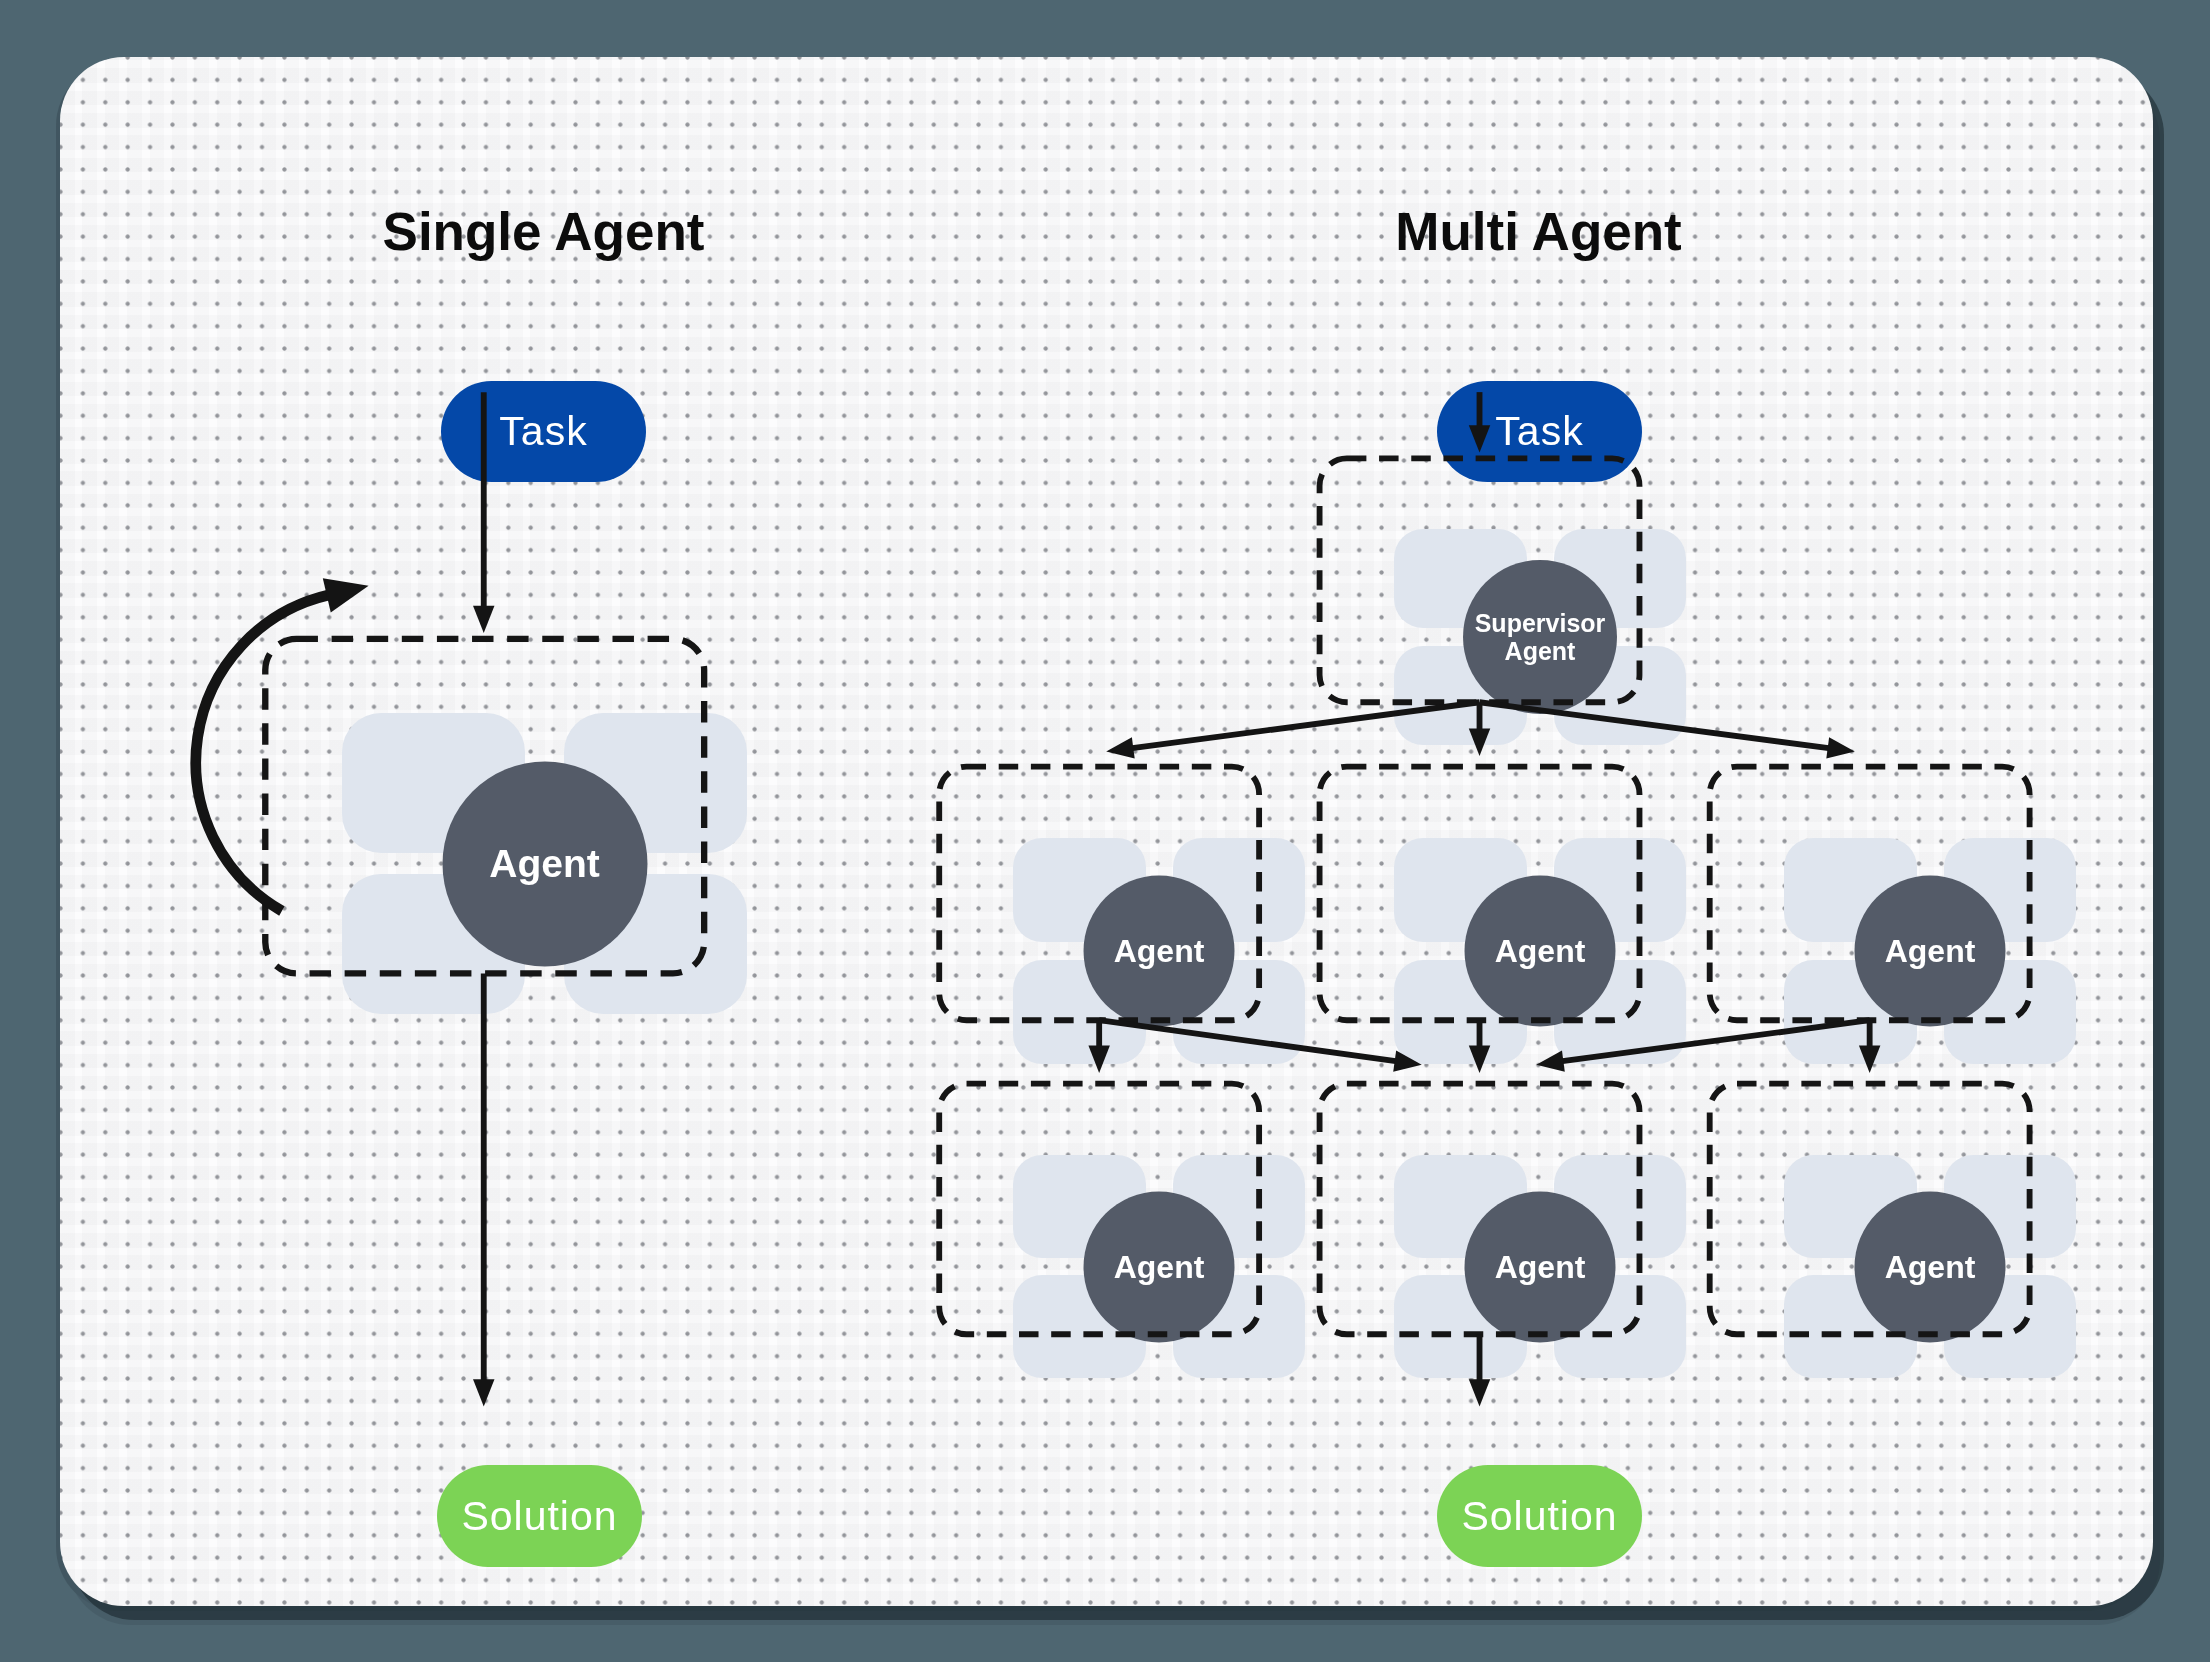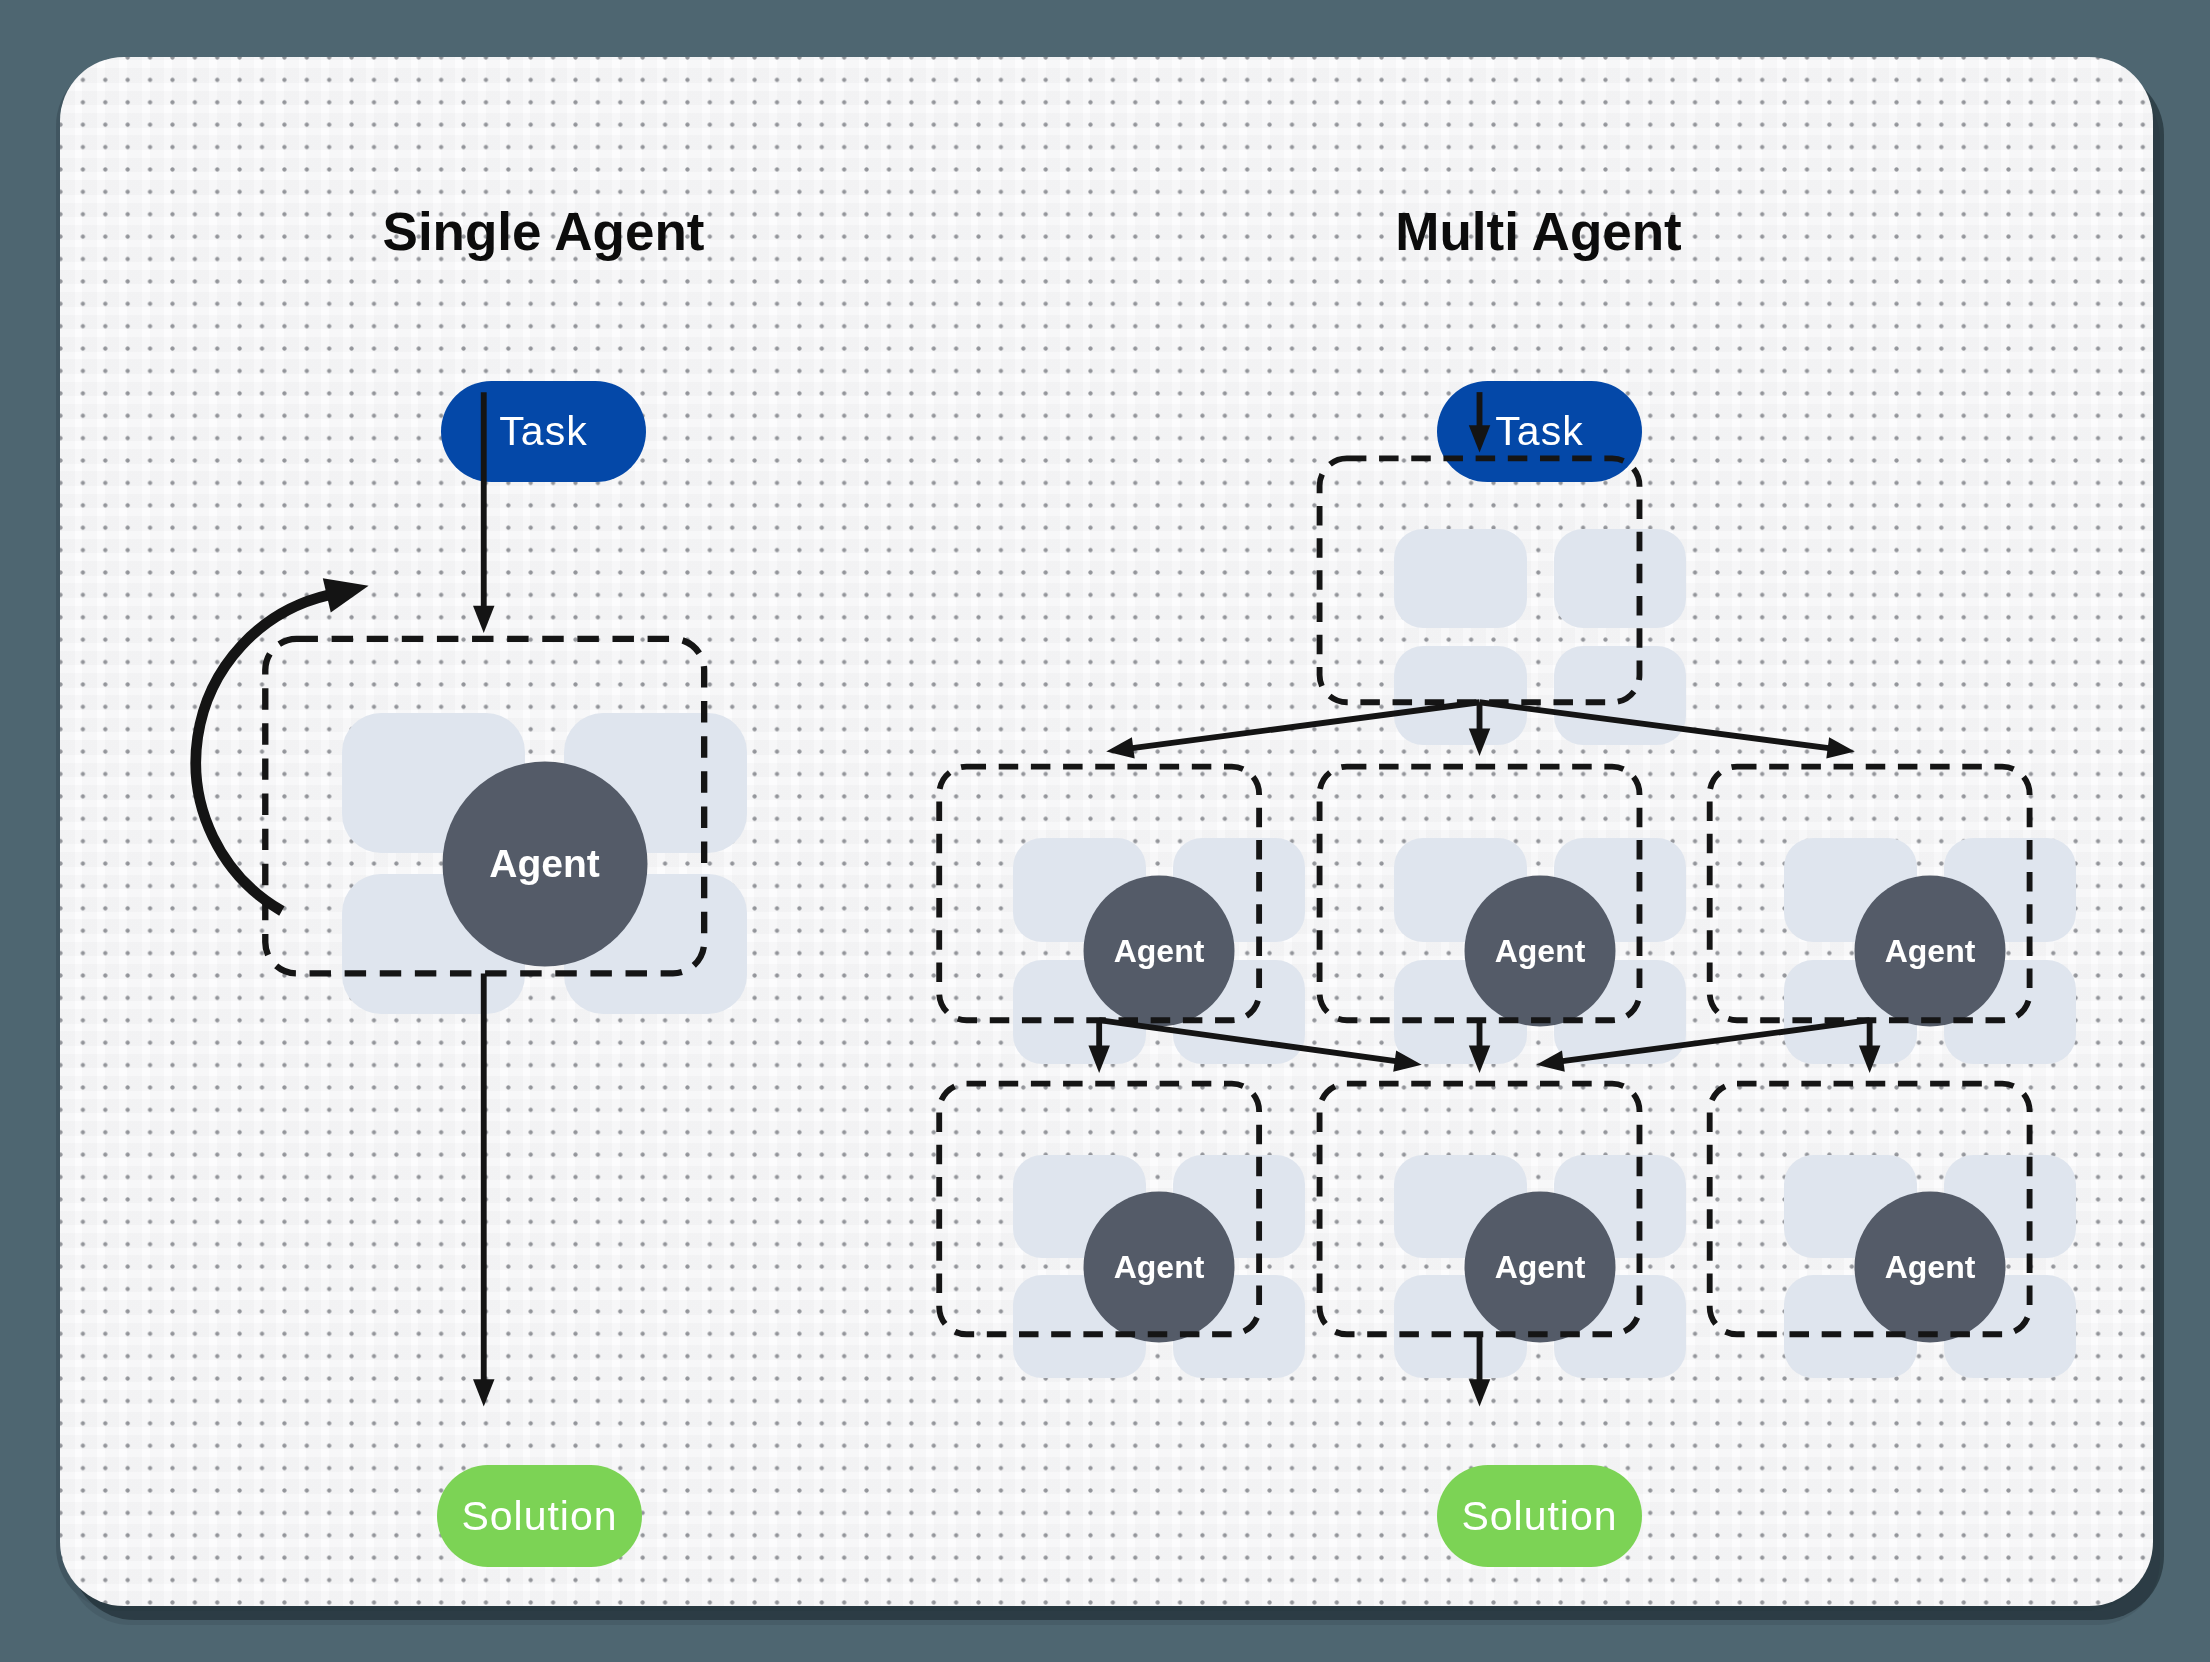--- a/index.html
+++ b/index.html
@@ -91,20 +91,23 @@
       <span>Task</span>
     </div>
 
     <div class="node n-sup">
       <div class="tiles">
         <div class="tile"></div>
         <div class="tile"></div>
         <div class="tile"></div>
         <div class="tile"></div>
       </div>
+      <div class="circ circ-sup">
+        <span>Supervisor Agent</span>
+      </div>
     </div>
 
     <div class="node n-m n-r1 n-c1">
       <div class="tiles">
         <div class="tile"></div>
         <div class="tile"></div>
         <div class="tile"></div>
         <div class="tile"></div>
       </div>
       <div class="circ circ-m">

